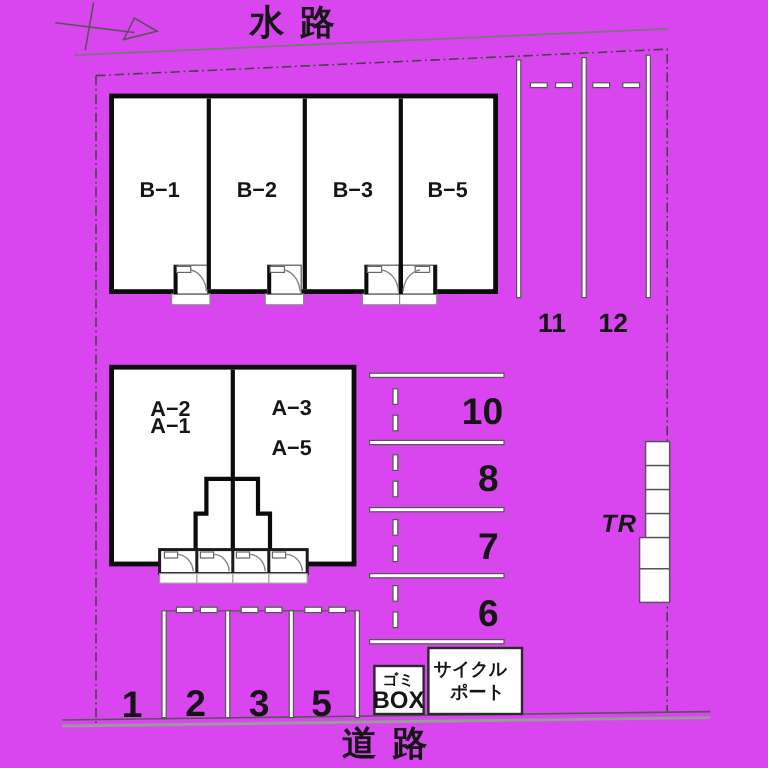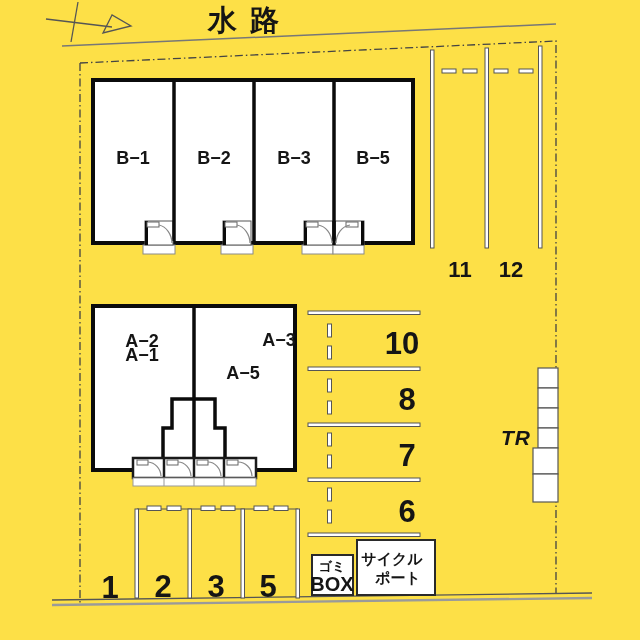--- a/index.html
+++ b/index.html
@@ -1,17 +1,17 @@
 <!DOCTYPE html>
 <html><head>
 <meta charset="utf-8">
 <style>
   html,body{margin:0;padding:0;background:#fff;}
   .stage{
-    position:relative;width:640px;height:640px;background:#fde047;overflow:hidden;
+    position:relative;width:640px;height:640px;background:#d946ef;overflow:hidden;
     font-family:"Liberation Sans","DejaVu Sans",sans-serif;color:#111;
   }
   .stage svg{position:absolute;left:0;top:0;}
   .lbl{
     position:absolute;transform:translate(-50%,-50%);
     white-space:nowrap;color:#151515;font-weight:600;line-height:1;
   }
   .big{font-size:29px;font-weight:700;letter-spacing:13px;}
   .unit{font-size:18px;}
   .num{font-size:31px;}
@@ -170,29 +170,30 @@
       <rect x="538" y="428" width="20" height="20"></rect>
       <rect x="533" y="448" width="25" height="26"></rect>
       <rect x="533" y="474" width="25" height="28"></rect>
     </g>
 
     <rect x="312" y="555" width="41" height="40" fill="#fff" stroke="#2a2a2a" stroke-width="2"></rect>
     <rect x="357" y="540" width="78" height="55" fill="#fff" stroke="#2a2a2a" stroke-width="2"></rect>
   </svg>
 
   <div class="lbl big" style="left:250px;top:20px;">水路</div>
+  <div class="lbl big" style="left:327px;top:621px;">道路</div>
 
   <div class="lbl unit" style="left:133px;top:158px;">B−1</div>
   <div class="lbl unit" style="left:214px;top:158px;">B−2</div>
   <div class="lbl unit" style="left:294px;top:158px;">B−3</div>
   <div class="lbl unit" style="left:373px;top:158px;">B−5</div>
 
   <div class="lbl unit" style="left:142px;top:341px;">A−2</div>
   <div class="lbl unit" style="left:142px;top:355px;">A−1</div>
-  <div class="lbl unit" style="left:243px;top:340px;margin-left:36px;">A−3</div>
+  <div class="lbl unit" style="left:243px;top:340px;">A−3</div>
   <div class="lbl unit" style="left:243px;top:373px;">A−5</div>
 
   <div class="lbl numsm" style="left:460px;top:237px;">11</div>
   <div class="lbl numsm" style="left:511px;top:237px;">12</div>
 
   <div class="lbl num" style="left:402px;top:343px;">10</div>
   <div class="lbl num" style="left:407px;top:399px;">8</div>
   <div class="lbl num" style="left:407px;top:455px;">7</div>
   <div class="lbl num" style="left:407px;top:511px;">6</div>
 

